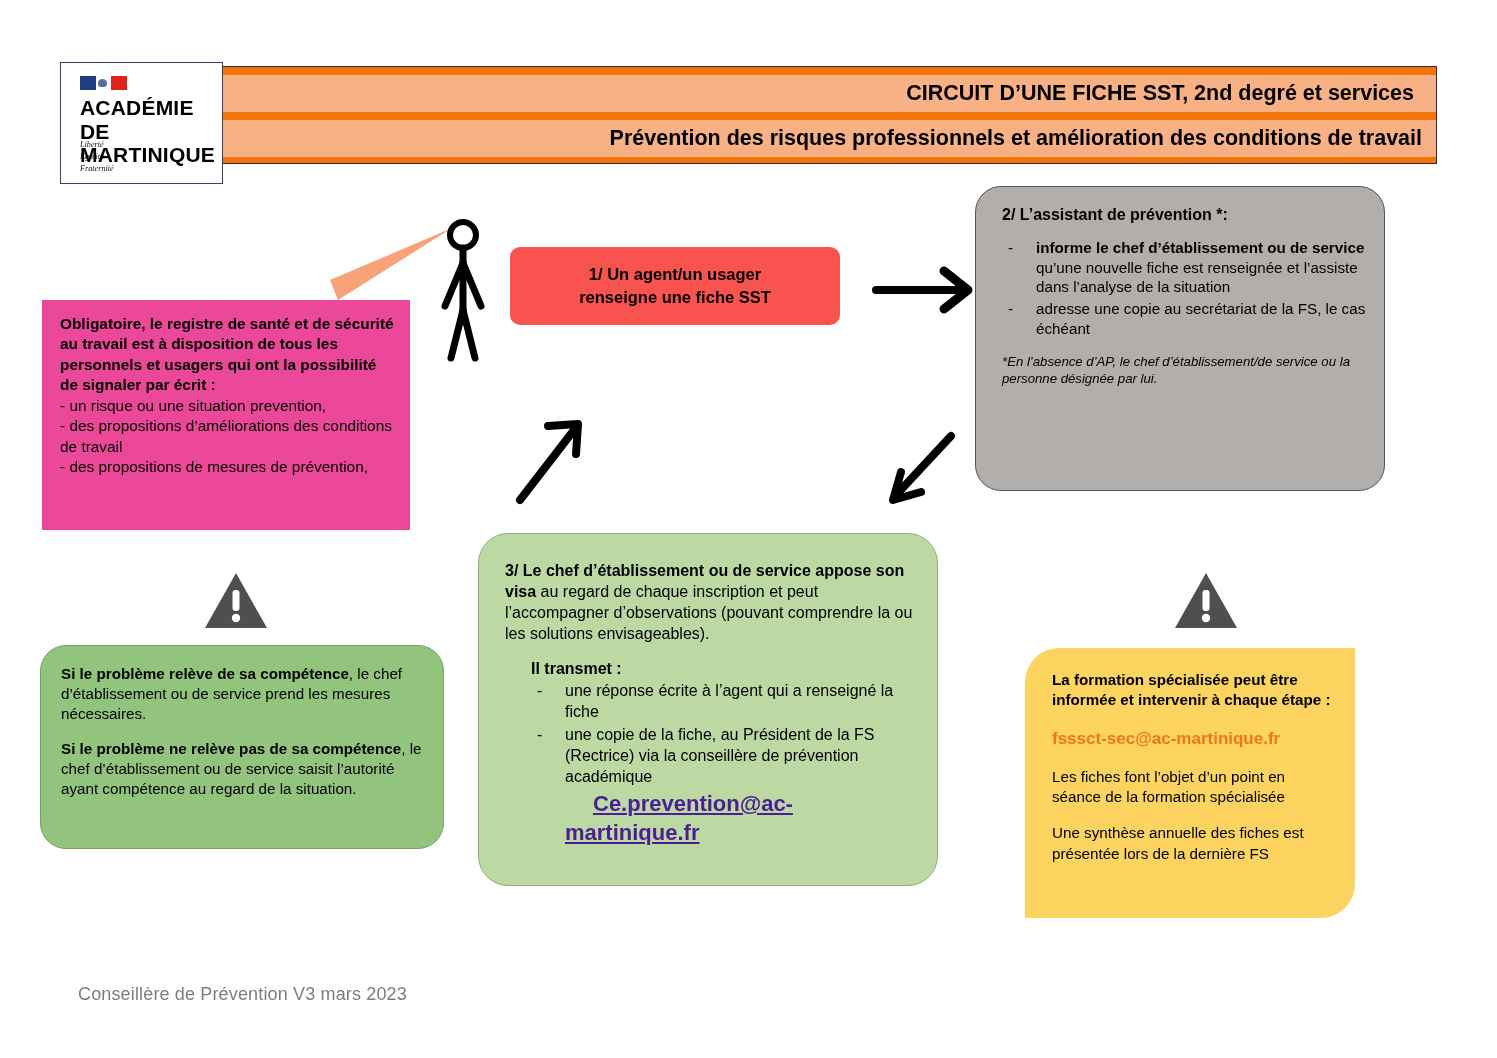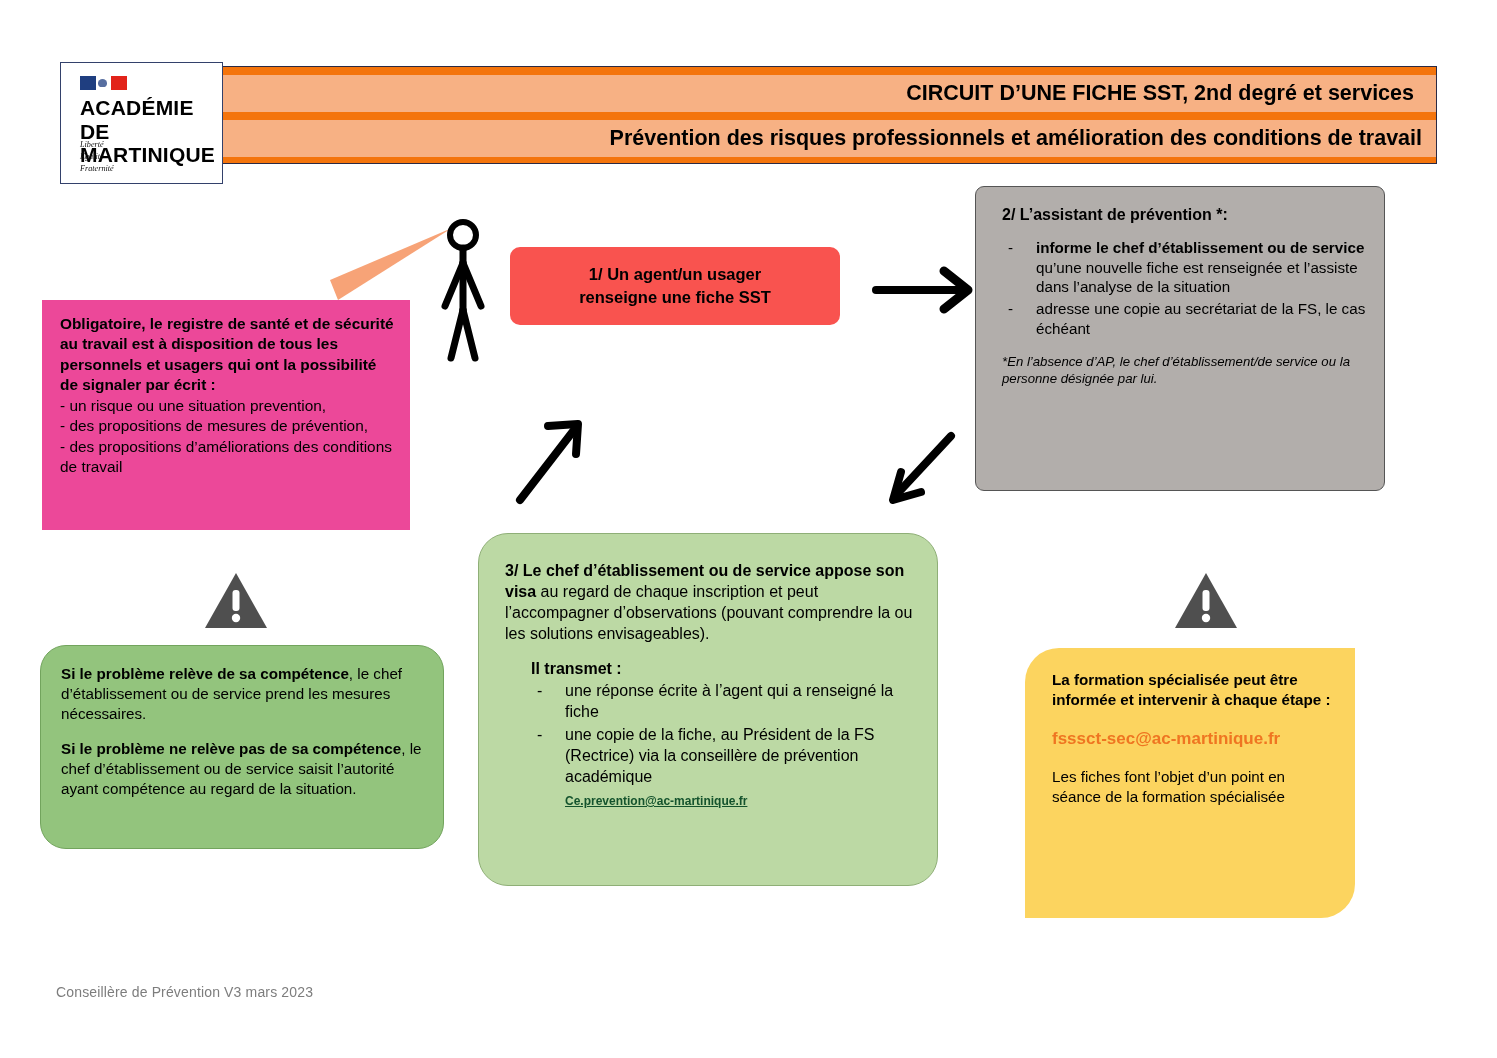--- a/index.html
+++ b/index.html
@@ -148,21 +148,21 @@
   }
 
   
   .box-gray {
     left: 975px;
     top: 186px;
     width: 410px;
     height: 305px;
     background: #b2aeab;
     border: 1px solid #555555;
-    border-radius: 9px;
+    border-radius: 26px;
     padding: 18px 16px 10px 26px;
     font-size: 15.2px;
     line-height: 1.30;
   }
   .box-gray .head { font-weight: bold; font-size: 16px; }
   .box-gray .note {
     font-style: italic;
     font-size: 13.2px;
     line-height: 1.30;
     margin-top: 14px;
@@ -175,24 +175,25 @@
     width: 460px;
     height: 353px;
     background: #bcd9a4;
     border: 1px solid #8faf77;
     border-radius: 30px;
     padding: 26px 20px 10px 26px;
     font-size: 16px;
     line-height: 1.32;
   }
   .box-green-center .email {
-    color: #14532d;
+    color: #4c1d95;
     font-weight: bold;
     text-decoration: underline;
-    font-size: 12px;
+    font-size: 22px;
+    margin-left: 28px;
   }
 
   
   .box-green-left {
     left: 40px;
     top: 645px;
     width: 404px;
     height: 204px;
     background: #93c47d;
     border: 1px solid #72a45d;
@@ -242,23 +243,23 @@
   }
 
   
   .arrow { position: absolute; z-index: 3; }
 
   
   .stick { position: absolute; left: 437px; top: 218px; z-index: 4; }
 
   .footer {
     position: absolute;
-    left: 56px;
+    left: 78px;
     top: 984px;
-    font-size: 14px;
+    font-size: 18px;
     color: #7d7d7d;
     letter-spacing: .15px;
   }
 </style>
 </head>
 <body>
 
 <div id="page">
 
   <div class="logo-box">
@@ -287,22 +288,22 @@
     </div>
   </div>
 
   <svg class="callout-tail" viewBox="0 0 160 90">
     <polygon points="0,52 122,0 8,72" fill="#f7a377"></polygon>
   </svg>
 
   <div class="rbox callout-orange">
     <p><b>Obligatoire, le registre de santé et de sécurité au travail est à disposition de tous les personnels et usagers qui ont la possibilité de signaler par écrit :</b></p>
     <p>- un risque ou une situation prevention,</p>
+    <p>- des propositions d’améliorations des conditions de travail</p>
     <p>- des propositions de mesures de prévention,</p>
-    <p>- des propositions d’améliorations des conditions de travail</p>
   </div>
 
   <svg class="stick" width="68" height="145" viewBox="0 0 68 145">
     <circle cx="26" cy="17" r="13" fill="none" stroke="#000" stroke-width="6"></circle>
     <line x1="26" y1="30" x2="26" y2="96" stroke="#000" stroke-width="7" stroke-linecap="round"></line>
     <line x1="26" y1="45" x2="8" y2="88" stroke="#000" stroke-width="7" stroke-linecap="round"></line>
     <line x1="26" y1="45" x2="44" y2="88" stroke="#000" stroke-width="7" stroke-linecap="round"></line>
     <line x1="26" y1="92" x2="14" y2="140" stroke="#000" stroke-width="7" stroke-linecap="round"></line>
     <line x1="26" y1="92" x2="38" y2="140" stroke="#000" stroke-width="7" stroke-linecap="round"></line>
   </svg>
@@ -386,17 +387,18 @@
       <b>Si le problème ne relève pas de sa compétence</b><span>, le chef d’établissement ou de service saisit l’autorité ayant compétence au regard de la situation.</span>
     </p>
   </div>
 
   <div class="rbox box-yellow">
     <p><b>La formation spécialisée peut être informée et intervenir à chaque étape :</b></p>
     <p style="margin-top:18px;">
       <span class="mail">fsssct-sec@ac-martinique.fr</span>
     </p>
     <p style="margin-top:16px;">Les fiches font l’objet d’un point en séance de la formation spécialisée</p>
+    <p style="margin-top:16px;">Une synthèse annuelle des fiches est présentée lors de la dernière FS</p>
   </div>
 
   <div class="footer">Conseillère de Prévention V3 mars 2023</div>
 
 </div>
 
 </body></html>

